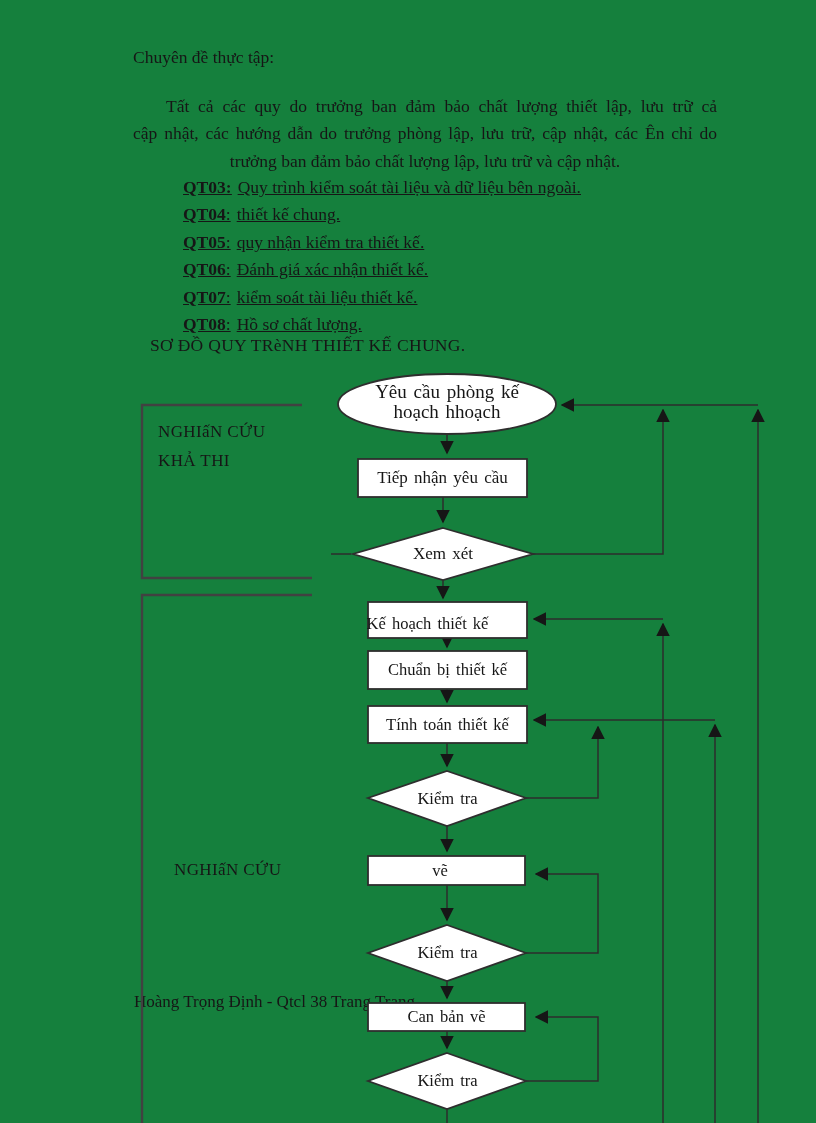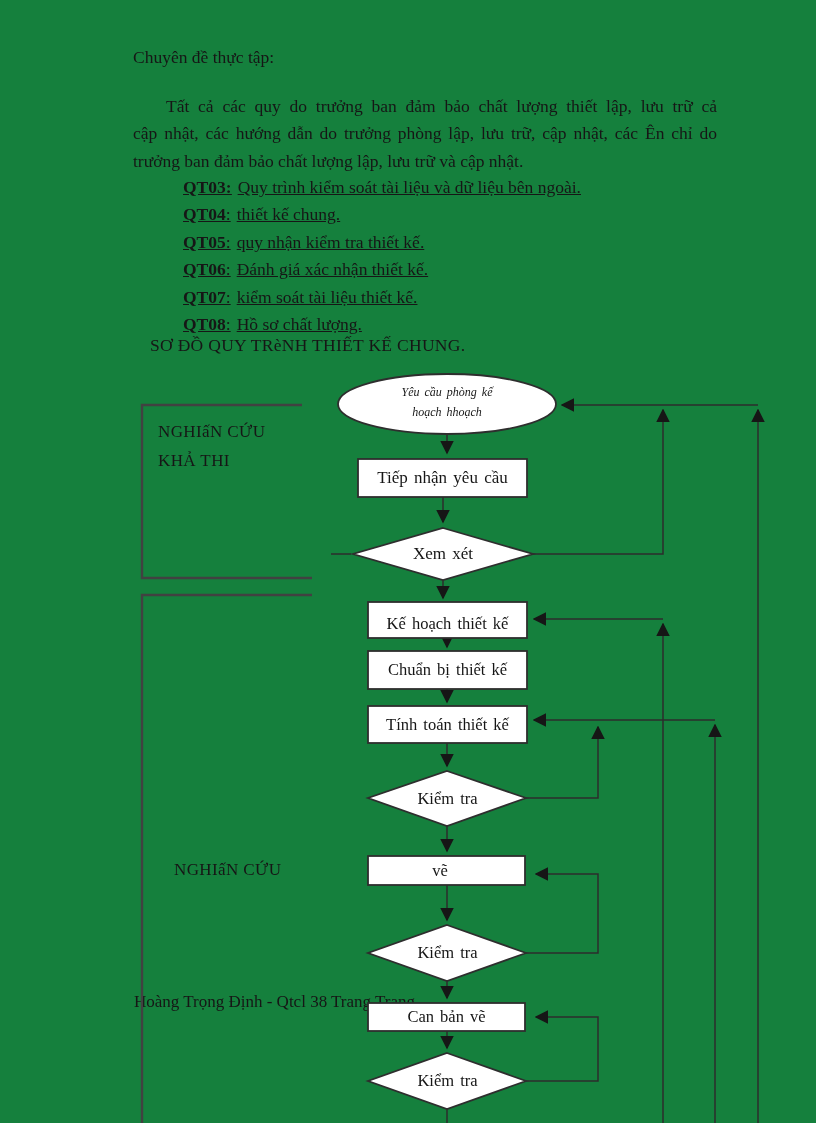--- a/index.html
+++ b/index.html
@@ -1,21 +1,21 @@
 <!DOCTYPE html>
 <html><head>
 <meta charset="utf-8">
 <style>
   html,body{margin:0;padding:0;background:#ffffff;}
   .page{position:relative;width:816px;height:1123px;background:#15803d;overflow:hidden;
         font-family:"Liberation Serif","DejaVu Serif",serif;color:#161616;}
   .abs{position:absolute;}
   .doc-title{left:133px;top:47px;font-size:17.5px;}
   .para{left:133px;top:93px;width:584px;font-size:17.5px;line-height:27.3px;}
-  .pline{white-space:nowrap;}
+  .pline{white-space:nowrap;text-align:center;}
   .pj{text-align:justify;text-align-last:justify;white-space:normal;overflow:hidden;height:27.3px;}
   .indent{text-indent:33px;}
   .qtlist{left:183px;top:174px;font-size:17.5px;line-height:27.4px;z-index:1;text-decoration:underline;}
   .qrow{white-space:nowrap;}
   .qcode{font-weight:bold;text-decoration:underline;}
   .qtext{margin-left:6px;}
   .diagram-title{left:150px;top:335px;width:530px;text-align:left;font-size:17.5px;letter-spacing:0.3px;}
   .footer{left:134px;top:992px;font-size:17px;z-index:1;white-space:nowrap;}
   svg.flow{left:0;top:0;z-index:2;pointer-events:none;}
   .nodelabel{z-index:3;display:flex;align-items:center;justify-content:center;
@@ -102,29 +102,29 @@
   </svg>
 
   <div class="abs seclabel" style="left:158px;top:417px;">
     <div>NGHIấN CỨU</div>
     <div>KHẢ THI</div>
   </div>
   <div class="abs seclabel" style="left:174px;top:855px;">
     <div>NGHIấN CỨU</div>
   </div>
 
-  <div class="abs nodelabel" style="left:347px;top:382px;width:200px;font-size:12px;font-style:italic;">
+  <div class="abs nodelabel" style="left:347px;top:382px;width:200px;font-size:19px;">
     <div>
       <div>Yêu cầu phòng kế</div>
       <div>hoạch hhoạch</div>
     </div>
   </div>
   <div class="abs nodelabel" style="left:358px;top:459px;width:169px;height:38px;font-size:17px;">Tiếp nhận yêu cầu</div>
   <div class="abs nodelabel" style="left:353px;top:528px;width:180px;height:52px;font-size:17px;text-align:right;">Xem xét</div>
-  <div class="abs nodelabel" style="left:368px;top:602px;width:159px;height:44px;text-align:right;">Kế hoạch thiết kế</div>
+  <div class="abs nodelabel" style="left:348px;top:602px;width:159px;height:44px;text-align:right;">Kế hoạch thiết kế</div>
   <div class="abs nodelabel" style="left:368px;top:651px;width:159px;height:38px;">Chuẩn bị thiết kế</div>
   <div class="abs nodelabel" style="left:368px;top:706px;width:159px;height:37px;">Tính toán thiết kế</div>
   <div class="abs nodelabel" style="left:369px;top:771px;width:157px;height:55px;">Kiểm tra</div>
   <div class="abs nodelabel" style="left:368px;top:856px;width:144px;height:29px;">vẽ</div>
   <div class="abs nodelabel" style="left:369px;top:925px;width:157px;height:56px;">Kiểm tra</div>
   <div class="abs nodelabel" style="left:368px;top:1003px;width:157px;height:28px;">Can bản vẽ</div>
   <div class="abs nodelabel" style="left:369px;top:1053px;width:157px;height:56px;">Kiểm tra</div>
 
 </div>
 

